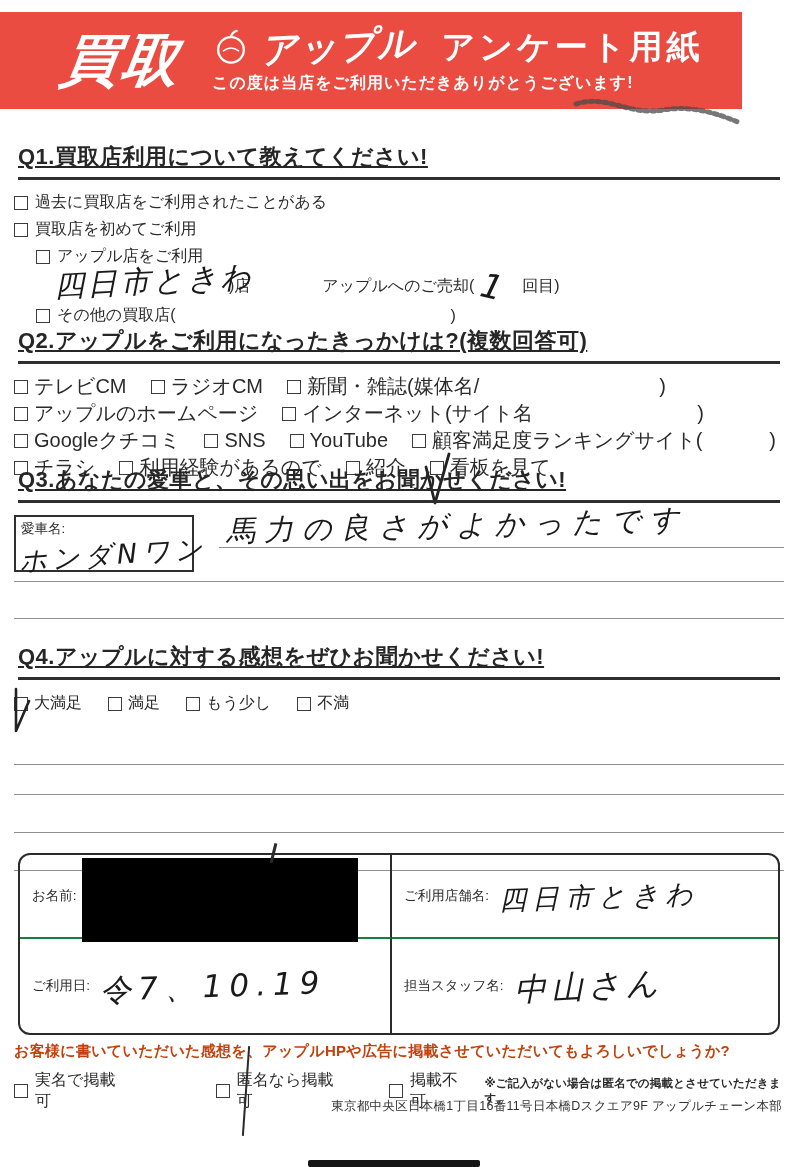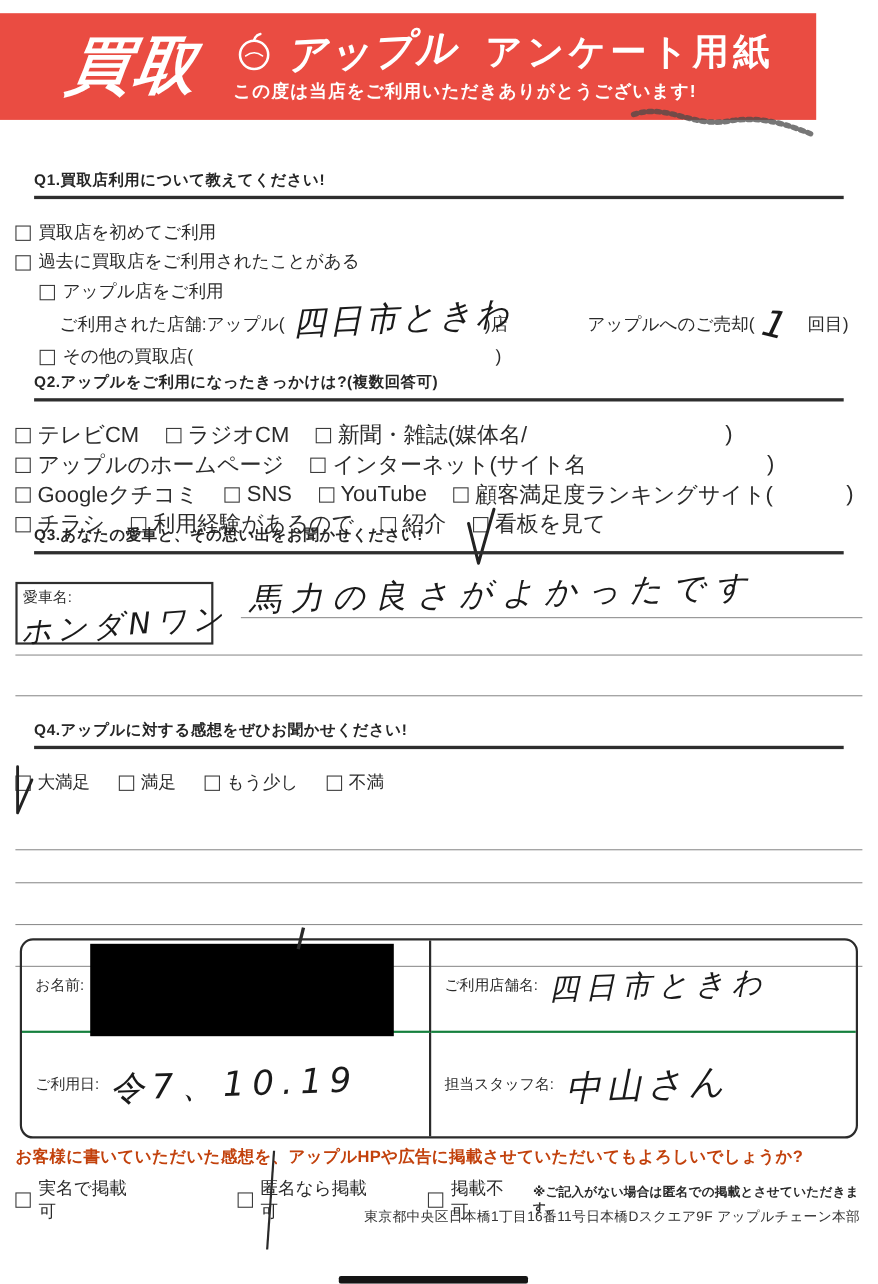--- a/index.html
+++ b/index.html
@@ -35,22 +35,22 @@
   }
   .smudge{position:absolute;left:568px;top:90px;width:180px;height:44px;}
 
   
   .sec{position:absolute;left:14px;right:14px;}
   .sec-q1{top:138px;}
   .sec-q2{top:322px;}
   .sec-q3{top:461px;}
   .sec-q4{top:638px;}
   .qtitle{
-    margin:17px;font-size:14px;font-weight:bold;color:#262626;
-    border-bottom:3px solid #2e2e2e;padding-bottom:5px;letter-spacing:.5px;
+    margin:4px;font-size:22px;font-weight:bold;color:#262626;
+    border-bottom:3px solid #2e2e2e;padding-bottom:5px;letter-spacing:.5px;text-decoration:underline;
   }
   .opts{margin-top:9px;}
   .opt{display:flex;align-items:center;gap:7px;height:27px;font-size:16px;position:relative;}
   .row{display:flex;align-items:center;gap:24px;height:27px;font-size:20px;position:relative;}
   .item{display:flex;align-items:center;gap:6px;position:relative;}
   .indent1{margin-left:22px;}
   .indent2{margin-left:40px;}
   .cb{
     width:14px;height:14px;box-sizing:border-box;border:1.8px solid #3c3c3c;
     display:inline-block;flex:0 0 auto;background:transparent;
@@ -149,32 +149,31 @@
   </div>
   <svg class="smudge" viewBox="0 0 180 44">
     <path d="M8 14 C 40 4 60 26 95 20 C 125 15 150 24 170 32" fill="none" stroke="#4a4a4a" stroke-width="5" stroke-linecap="round" stroke-dasharray="3 4" opacity="0.75"></path>
   </svg>
 
   <section class="sec sec-q1">
     <h2 class="qtitle">Q1.買取店利用について教えてください!</h2>
     <div class="opts">
       <div class="opt">
         <span class="cb"></span>
-        <span>買取店を初めてご利用</span>
+        <span>過去に買取店をご利用されたことがある</span>
       </div>
       <div class="opt">
         <span class="cb"></span>
-        <span>過去に買取店をご利用されたことがある</span>
+        <span>買取店を初めてご利用</span>
       </div>
       <div class="opt indent1">
         <span class="cb"></span>
         <span>アップル店をご利用</span>
       </div>
       <div class="opt indent2" style="height:32px;">
-        <span>ご利用された店舗:アップル(</span>
         <span class="hw hw-store">四日市ときわ</span>
         <span>)店</span>
         <span class="gap60"></span>
         <span>アップルへのご売却(</span>
         <span class="hw hw-count">1</span>
         <span>回目)</span>
       </div>
       <div class="opt indent1">
         <span class="cb"></span>
         <span>その他の買取店(</span>

